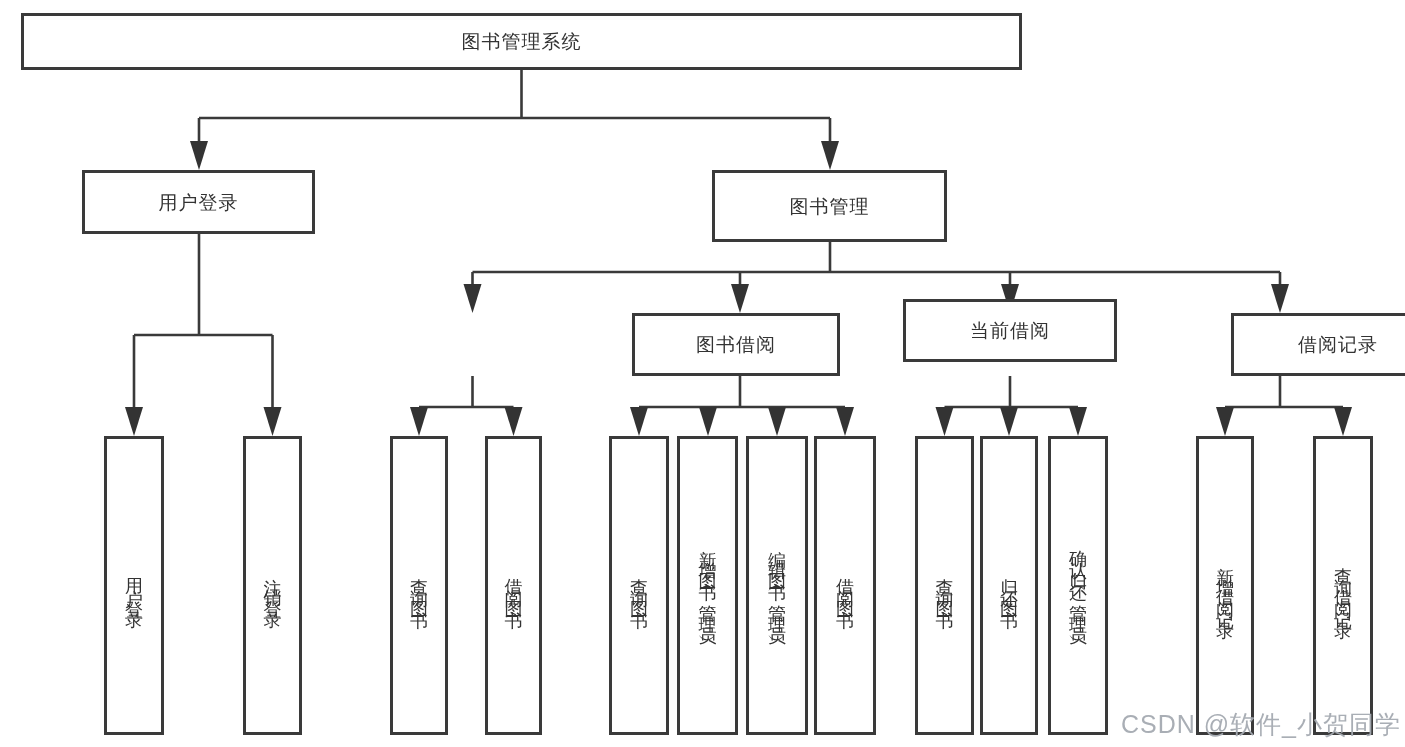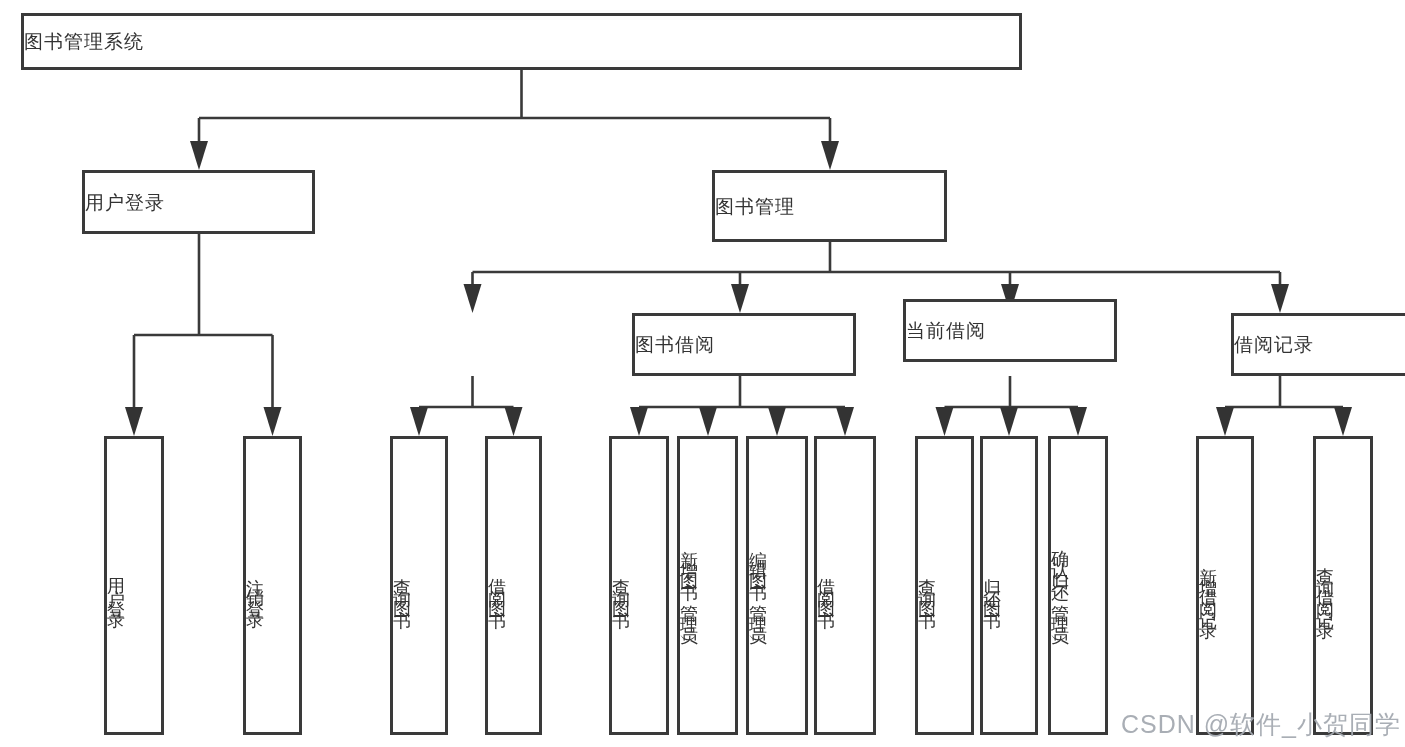--- a/index.html
+++ b/index.html
@@ -11,21 +11,21 @@
     overflow:hidden;
   }
   .wires{position:absolute;left:0;top:0;width:1405px;height:747px;}
   .wires path{stroke:#3a3a3a;stroke-width:2.6;fill:none;}
   .wires polygon{fill:#333333;stroke:none;}
   .box{
     position:absolute;
     box-sizing:border-box;
     border:3px solid #3a3a3a;
     background:#ffffff;
-    display:flex;align-items:center;
+    display:flex;align-items:center;justify-content:center;
     color:#333333;
   }
   .box.h span{
     font-size:19px;line-height:1;letter-spacing:1px;white-space:nowrap;
   }
   .box.v span{
     writing-mode:vertical-rl;
     font-size:18px;line-height:1;
     letter-spacing:11px;
     white-space:nowrap;
@@ -85,21 +85,21 @@
     <span>图书管理系统</span>
   </div>
 
   <div class="box h" style="left:82px;top:170px;width:233px;height:64px">
     <span>用户登录</span>
   </div>
   <div class="box h" style="left:712px;top:170px;width:235px;height:72px">
     <span>图书管理</span>
   </div>
 
-  <div class="box h" style="left:632px;top:313px;width:224px;height:63px">
+  <div class="box h" style="left:632px;top:313px;width:208px;height:63px">
     <span>图书借阅</span>
   </div>
   <div class="box h" style="left:903px;top:299px;width:214px;height:63px">
     <span>当前借阅</span>
   </div>
   <div class="box h" style="left:1231px;top:313px;width:214px;height:63px">
     <span>借阅记录</span>
   </div>
 
   <div class="box v" style="left:104px;top:436px;width:60px;height:299px">

